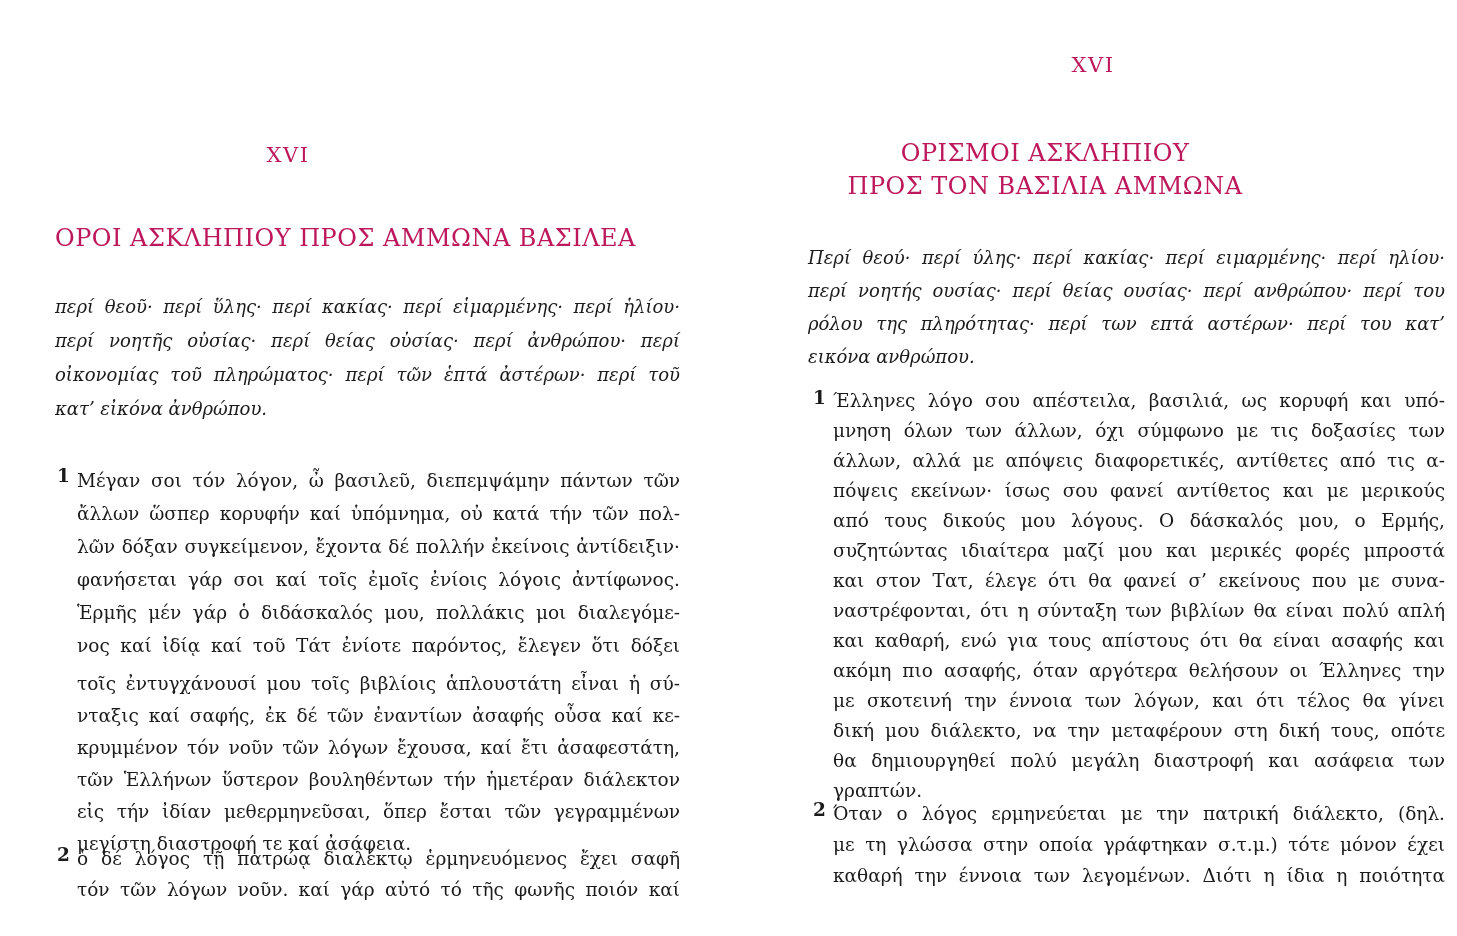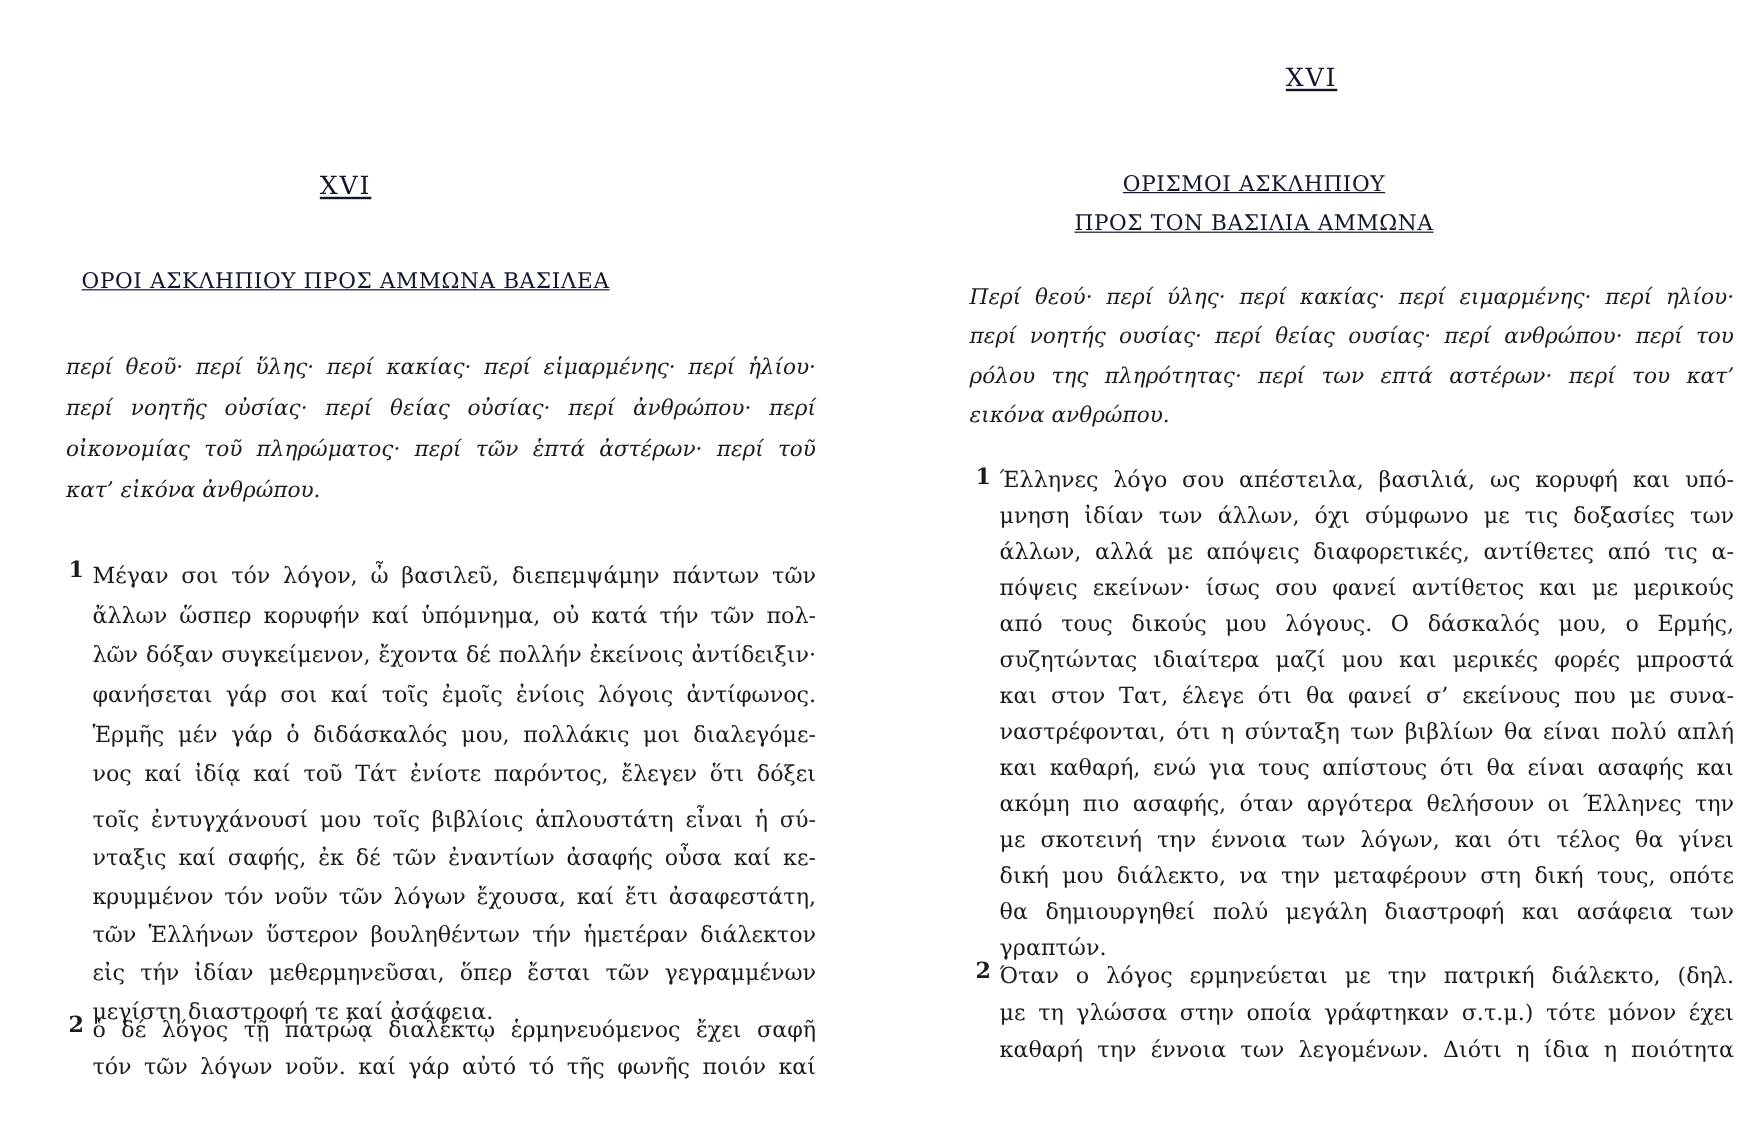--- a/index.html
+++ b/index.html
@@ -14,25 +14,24 @@
   }
   .page { position: absolute; top: 0; height: 936px; }
   #left-page  { left: 55px;  width: 625px; }
   #right-page { left: 808px; width: 637px; }
 
   .abs { position: absolute; }
 
   .heading {
     text-align: center;
     white-space: nowrap;
-    color: #0f172a;
-    text-decoration: underline;
+    color: #be185d;
   }
   .chapter-num { font-size: 21px; letter-spacing: 1.5px; }
-  .chapter-title { font-size: 18px; letter-spacing: 0.5px; }
+  .chapter-title { font-size: 24px; letter-spacing: 0.5px; }
 
   .summary {
     font-style: italic;
     font-size: 18px;
   }
   .para { font-size: 18.5px; }
   .pnum {
     position: absolute;
     top: 1px;
     font-weight: bold;
@@ -114,34 +113,34 @@
   </div>
 
   <div id="right-page" class="page">
 
     <div class="abs heading chapter-num" style="top:53px; left:0; width:570px;">XVI</div>
 
     <div class="abs heading chapter-title" style="top:137px; left:0; width:474px; line-height:33px;">ΟΡΙΣΜΟΙ ΑΣΚΛΗΠΙΟΥ</div>
 
     <div class="abs heading chapter-title" style="top:170px; left:0; width:474px; line-height:33px;">ΠΡΟΣ ΤΟΝ ΒΑΣΙΛΙΑ ΑΜΜΩΝΑ</div>
 
-    <div class="abs summary lh33" style="top:231px; left:0; width:637px;">
+    <div class="abs summary lh33" style="top:241px; left:0; width:637px;">
       <div class="pbody">
           <div class="line">Περί θεού· περί ύλης· περί κακίας· περί ειμαρμένης· περί ηλίου·</div>
           <div class="line">περί νοητής ουσίας· περί θείας ουσίας· περί ανθρώπου· περί του</div>
           <div class="line">ρόλου της πληρότητας· περί των επτά αστέρων· περί του κατ’</div>
           <div class="line rag">εικόνα ανθρώπου.</div>
         </div>
     </div>
 
     <div class="abs para indented lh30" style="top:386px; left:0; width:637px;">
       <span class="pnum">1</span>
       <div class="pbody">
           <div class="line">Έλληνες λόγο σου απέστειλα, βασιλιά, ως κορυφή και υπό-</div>
-          <div class="line">μνηση ἰδίαν των άλλων, όχι σύμφωνο με τις δοξασίες των</div>
+          <div class="line">μνηση όλων των άλλων, όχι σύμφωνο με τις δοξασίες των</div>
           <div class="line">άλλων, αλλά με απόψεις διαφορετικές, αντίθετες από τις α-</div>
           <div class="line">πόψεις εκείνων· ίσως σου φανεί αντίθετος και με μερικούς</div>
           <div class="line">από τους δικούς μου λόγους. Ο δάσκαλός μου, ο Ερμής,</div>
           <div class="line">συζητώντας ιδιαίτερα μαζί μου και μερικές φορές μπροστά</div>
           <div class="line">και στον Τατ, έλεγε ότι θα φανεί σ’ εκείνους που με συνα-</div>
           <div class="line">ναστρέφονται, ότι η σύνταξη των βιβλίων θα είναι πολύ απλή</div>
           <div class="line">και καθαρή, ενώ για τους απίστους ότι θα είναι ασαφής και</div>
           <div class="line">ακόμη πιο ασαφής, όταν αργότερα θελήσουν οι Έλληνες την</div>
           <div class="line">με σκοτεινή την έννοια των λόγων, και ότι τέλος θα γίνει</div>
           <div class="line">δική μου διάλεκτο, να την μεταφέρουν στη δική τους, οπότε</div>

